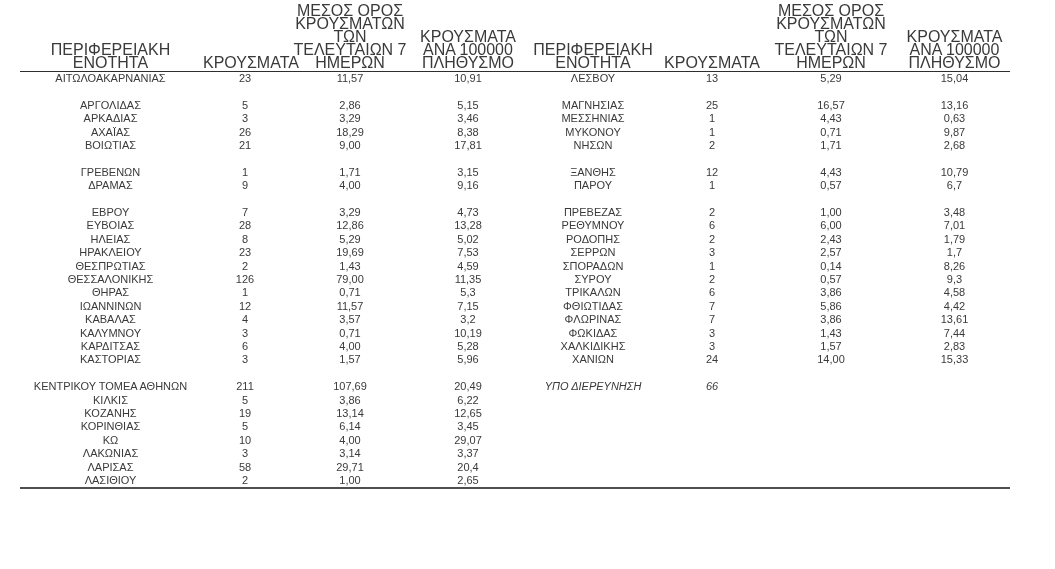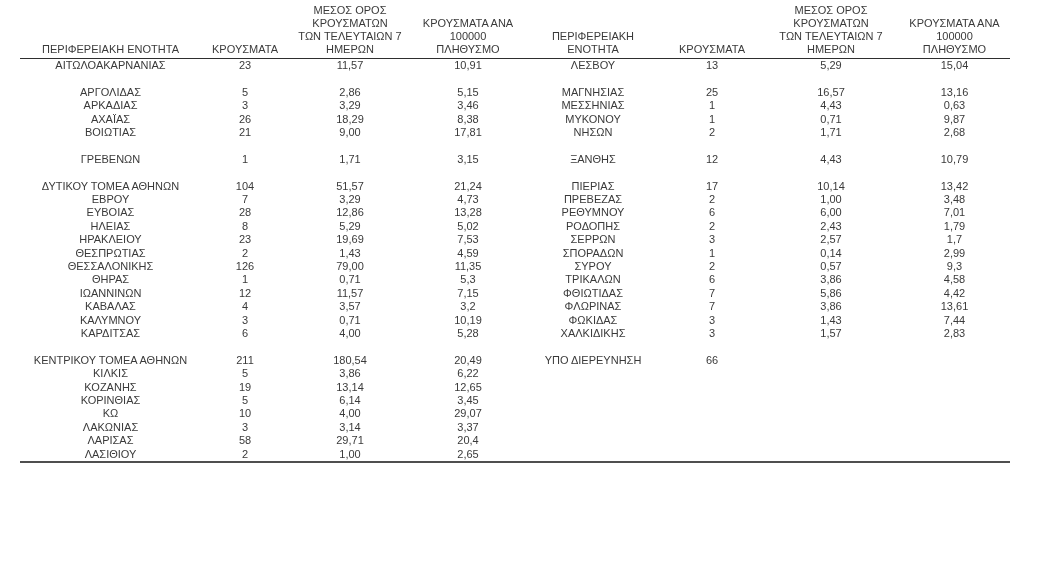--- a/index.html
+++ b/index.html
@@ -27,38 +27,39 @@
   col.c4 { width: 114px; }
   col.c5 { width: 136px; }
   col.c6 { width: 102px; }
   col.c7 { width: 136px; }
   col.c8 { width: 111px; }
   thead tr {
     border-bottom: 1.8px solid #2e2e2e;
   }
   th {
     font-weight: normal;
-    font-size: 11px;
+    font-size: 16px;
     line-height: 13px;
     text-align: center;
     vertical-align: bottom;
     padding: 0 2px 2px 2px;
     white-space: pre-line;
   }
   td {
     font-size: 11px;
     line-height: 13px;
     height: 13.4px;
     text-align: center;
     vertical-align: middle;
     padding: 0 2px;
     overflow: hidden;
     white-space: nowrap;
   }
   td.italic {
+    font-style: italic;
   }
 </style>
 </head>
 <body>
 
 <table class="covid-table">
   <colgroup>
     <col class="c1">
       <col class="c2">
       <col class="c3">
@@ -161,38 +162,38 @@
         <td>ΓΡΕΒΕΝΩΝ</td>
         <td>1</td>
         <td>1,71</td>
         <td>3,15</td>
         <td>ΞΑΝΘΗΣ</td>
         <td>12</td>
         <td>4,43</td>
         <td>10,79</td>
       </tr>
       <tr>
-        <td></td>
-        <td></td>
-        <td></td>
-        <td></td>
-        <td></td>
-        <td></td>
-        <td></td>
-        <td></td>
-      </tr>
-      <tr>
-        <td>ΔΥΤΙΚΟΥ ΤΟΜΕΑ ΑΘΗΝΩΝ</td>
-        <td>104</td>
-        <td>51,57</td>
-        <td>21,24</td>
-        <td>ΠΙΕΡΙΑΣ</td>
-        <td>17</td>
-        <td>10,14</td>
-        <td>13,42</td>
+        <td>ΔΡΑΜΑΣ</td>
+        <td>9</td>
+        <td>4,00</td>
+        <td>9,16</td>
+        <td>ΠΑΡΟΥ</td>
+        <td>1</td>
+        <td>0,57</td>
+        <td>6,7</td>
+      </tr>
+      <tr>
+        <td></td>
+        <td></td>
+        <td></td>
+        <td></td>
+        <td></td>
+        <td></td>
+        <td></td>
+        <td></td>
       </tr>
       <tr>
         <td>ΕΒΡΟΥ</td>
         <td>7</td>
         <td>3,29</td>
         <td>4,73</td>
         <td>ΠΡΕΒΕΖΑΣ</td>
         <td>2</td>
         <td>1,00</td>
         <td>3,48</td>
@@ -228,21 +229,21 @@
         <td>1,7</td>
       </tr>
       <tr>
         <td>ΘΕΣΠΡΩΤΙΑΣ</td>
         <td>2</td>
         <td>1,43</td>
         <td>4,59</td>
         <td>ΣΠΟΡΑΔΩΝ</td>
         <td>1</td>
         <td>0,14</td>
-        <td>2,99</td>
+        <td>8,26</td>
       </tr>
       <tr>
         <td>ΘΕΣΣΑΛΟΝΙΚΗΣ</td>
         <td>126</td>
         <td>79,00</td>
         <td>11,35</td>
         <td>ΣΥΡΟΥ</td>
         <td>2</td>
         <td>0,57</td>
         <td>9,3</td>
@@ -291,33 +292,43 @@
         <td>ΚΑΡΔΙΤΣΑΣ</td>
         <td>6</td>
         <td>4,00</td>
         <td>5,28</td>
         <td>ΧΑΛΚΙΔΙΚΗΣ</td>
         <td>3</td>
         <td>1,57</td>
         <td>2,83</td>
       </tr>
       <tr>
+        <td>ΚΑΣΤΟΡΙΑΣ</td>
+        <td>3</td>
+        <td>1,57</td>
+        <td>5,96</td>
+        <td>ΧΑΝΙΩΝ</td>
+        <td>24</td>
+        <td>14,00</td>
+        <td>15,33</td>
+      </tr>
+      <tr>
         <td></td>
         <td></td>
         <td></td>
         <td></td>
         <td></td>
         <td></td>
         <td></td>
         <td></td>
       </tr>
       <tr>
         <td>ΚΕΝΤΡΙΚΟΥ ΤΟΜΕΑ ΑΘΗΝΩΝ</td>
         <td>211</td>
-        <td>180,54</td>
+        <td>107,69</td>
         <td>20,49</td>
         <td class="italic">ΥΠΟ ΔΙΕΡΕΥΝΗΣΗ</td>
         <td class="italic">66</td>
         <td class="italic"></td>
         <td class="italic"></td>
       </tr>
       <tr>
         <td>ΚΙΛΚΙΣ</td>
         <td>5</td>
         <td>3,86</td>

